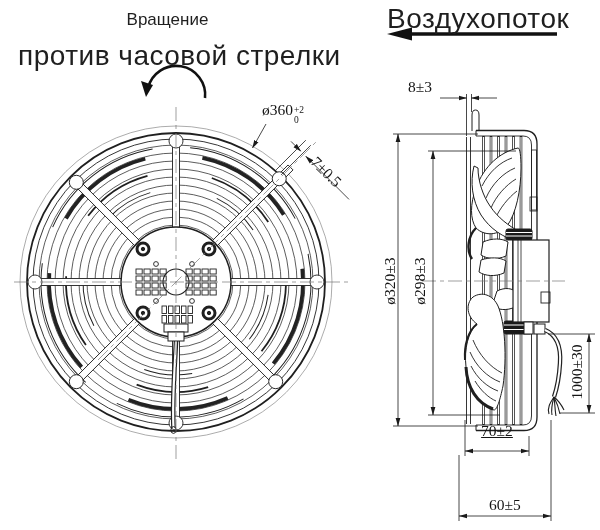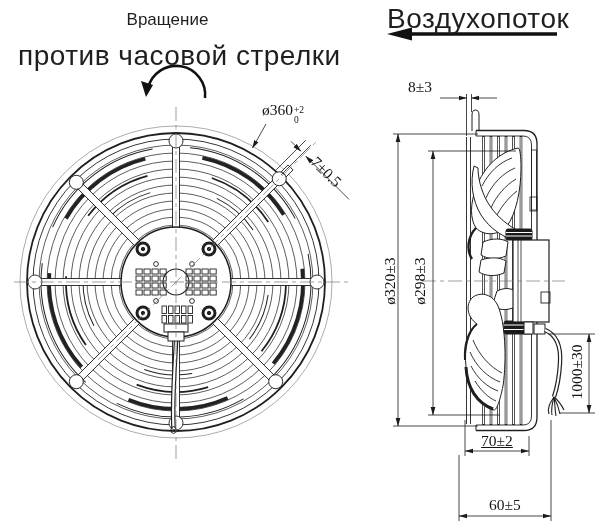--- a/index.html
+++ b/index.html
@@ -350,16 +350,16 @@
   <span>ø360</span><span class="stack">
         <span>+2</span>
         <span>0</span>
       </span>
 </div>
 <div class="dim rot45" style="left:320px;top:153px;">7±0.5</div>
 <div class="dim ctr" style="left:400px;top:78px;width:40px;">8±3</div>
 <div class="dim rot90 ctr" style="left:354px;top:272px;width:72px;height:18px;">ø320±3</div>
 <div class="dim rot90 ctr" style="left:384px;top:272px;width:72px;height:18px;">ø298±3</div>
 <div class="dim rot90 ctr" style="left:537px;top:363px;width:80px;height:18px;">1000±30</div>
-<div class="dim ctr" style="left:468px;top:432px;width:58px;text-decoration:underline;">70±2</div>
+<div class="dim ctr" style="left:468px;top:422px;width:58px;text-decoration:underline;">70±2</div>
 <div class="dim ctr" style="left:464px;top:496px;width:82px;">60±5</div>
 
 </div>
 
 </body></html>

